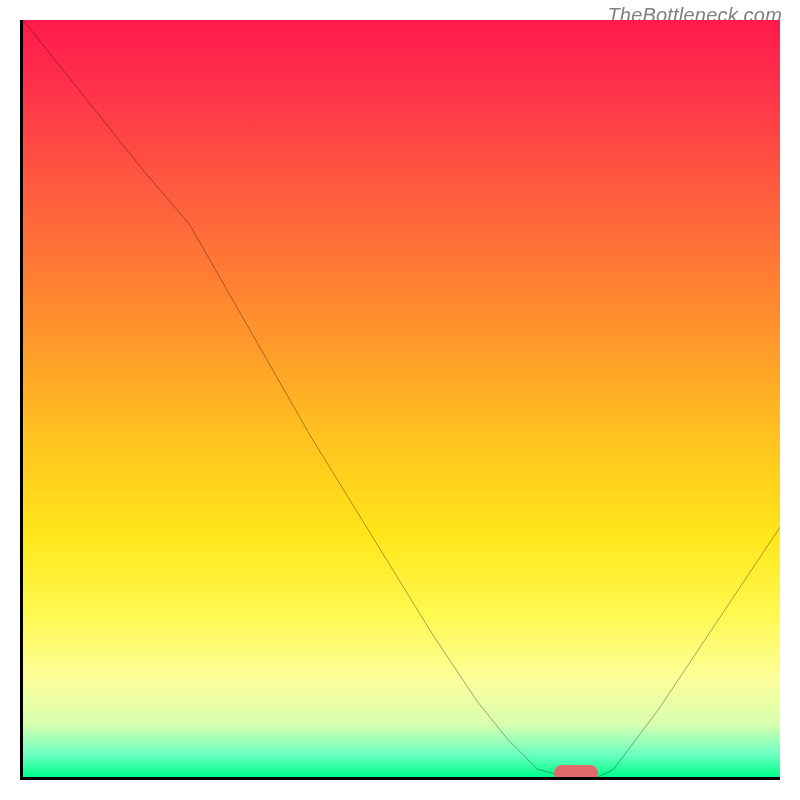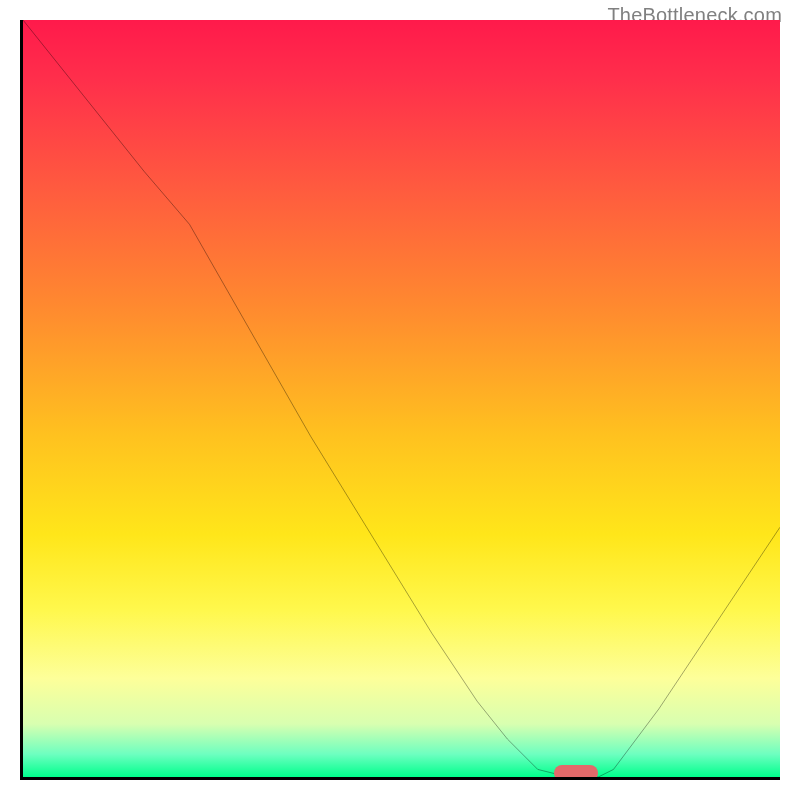--- a/index.html
+++ b/index.html
@@ -60,20 +60,21 @@
   }
   .watermark {
     position: absolute;
     top: 4px;
     right: 18px;
     color: #808080;
     font-family: Arial, Helvetica, sans-serif;
     font-size: 20px;
     letter-spacing: 0.2px;
     user-select: none;
+    font-style: italic;
   }
 </style>
 </head>
 <body>
 
 <div class="chart-wrap">
 
   <div class="watermark">TheBottleneck.com</div>
 
   <div class="plot-area">

